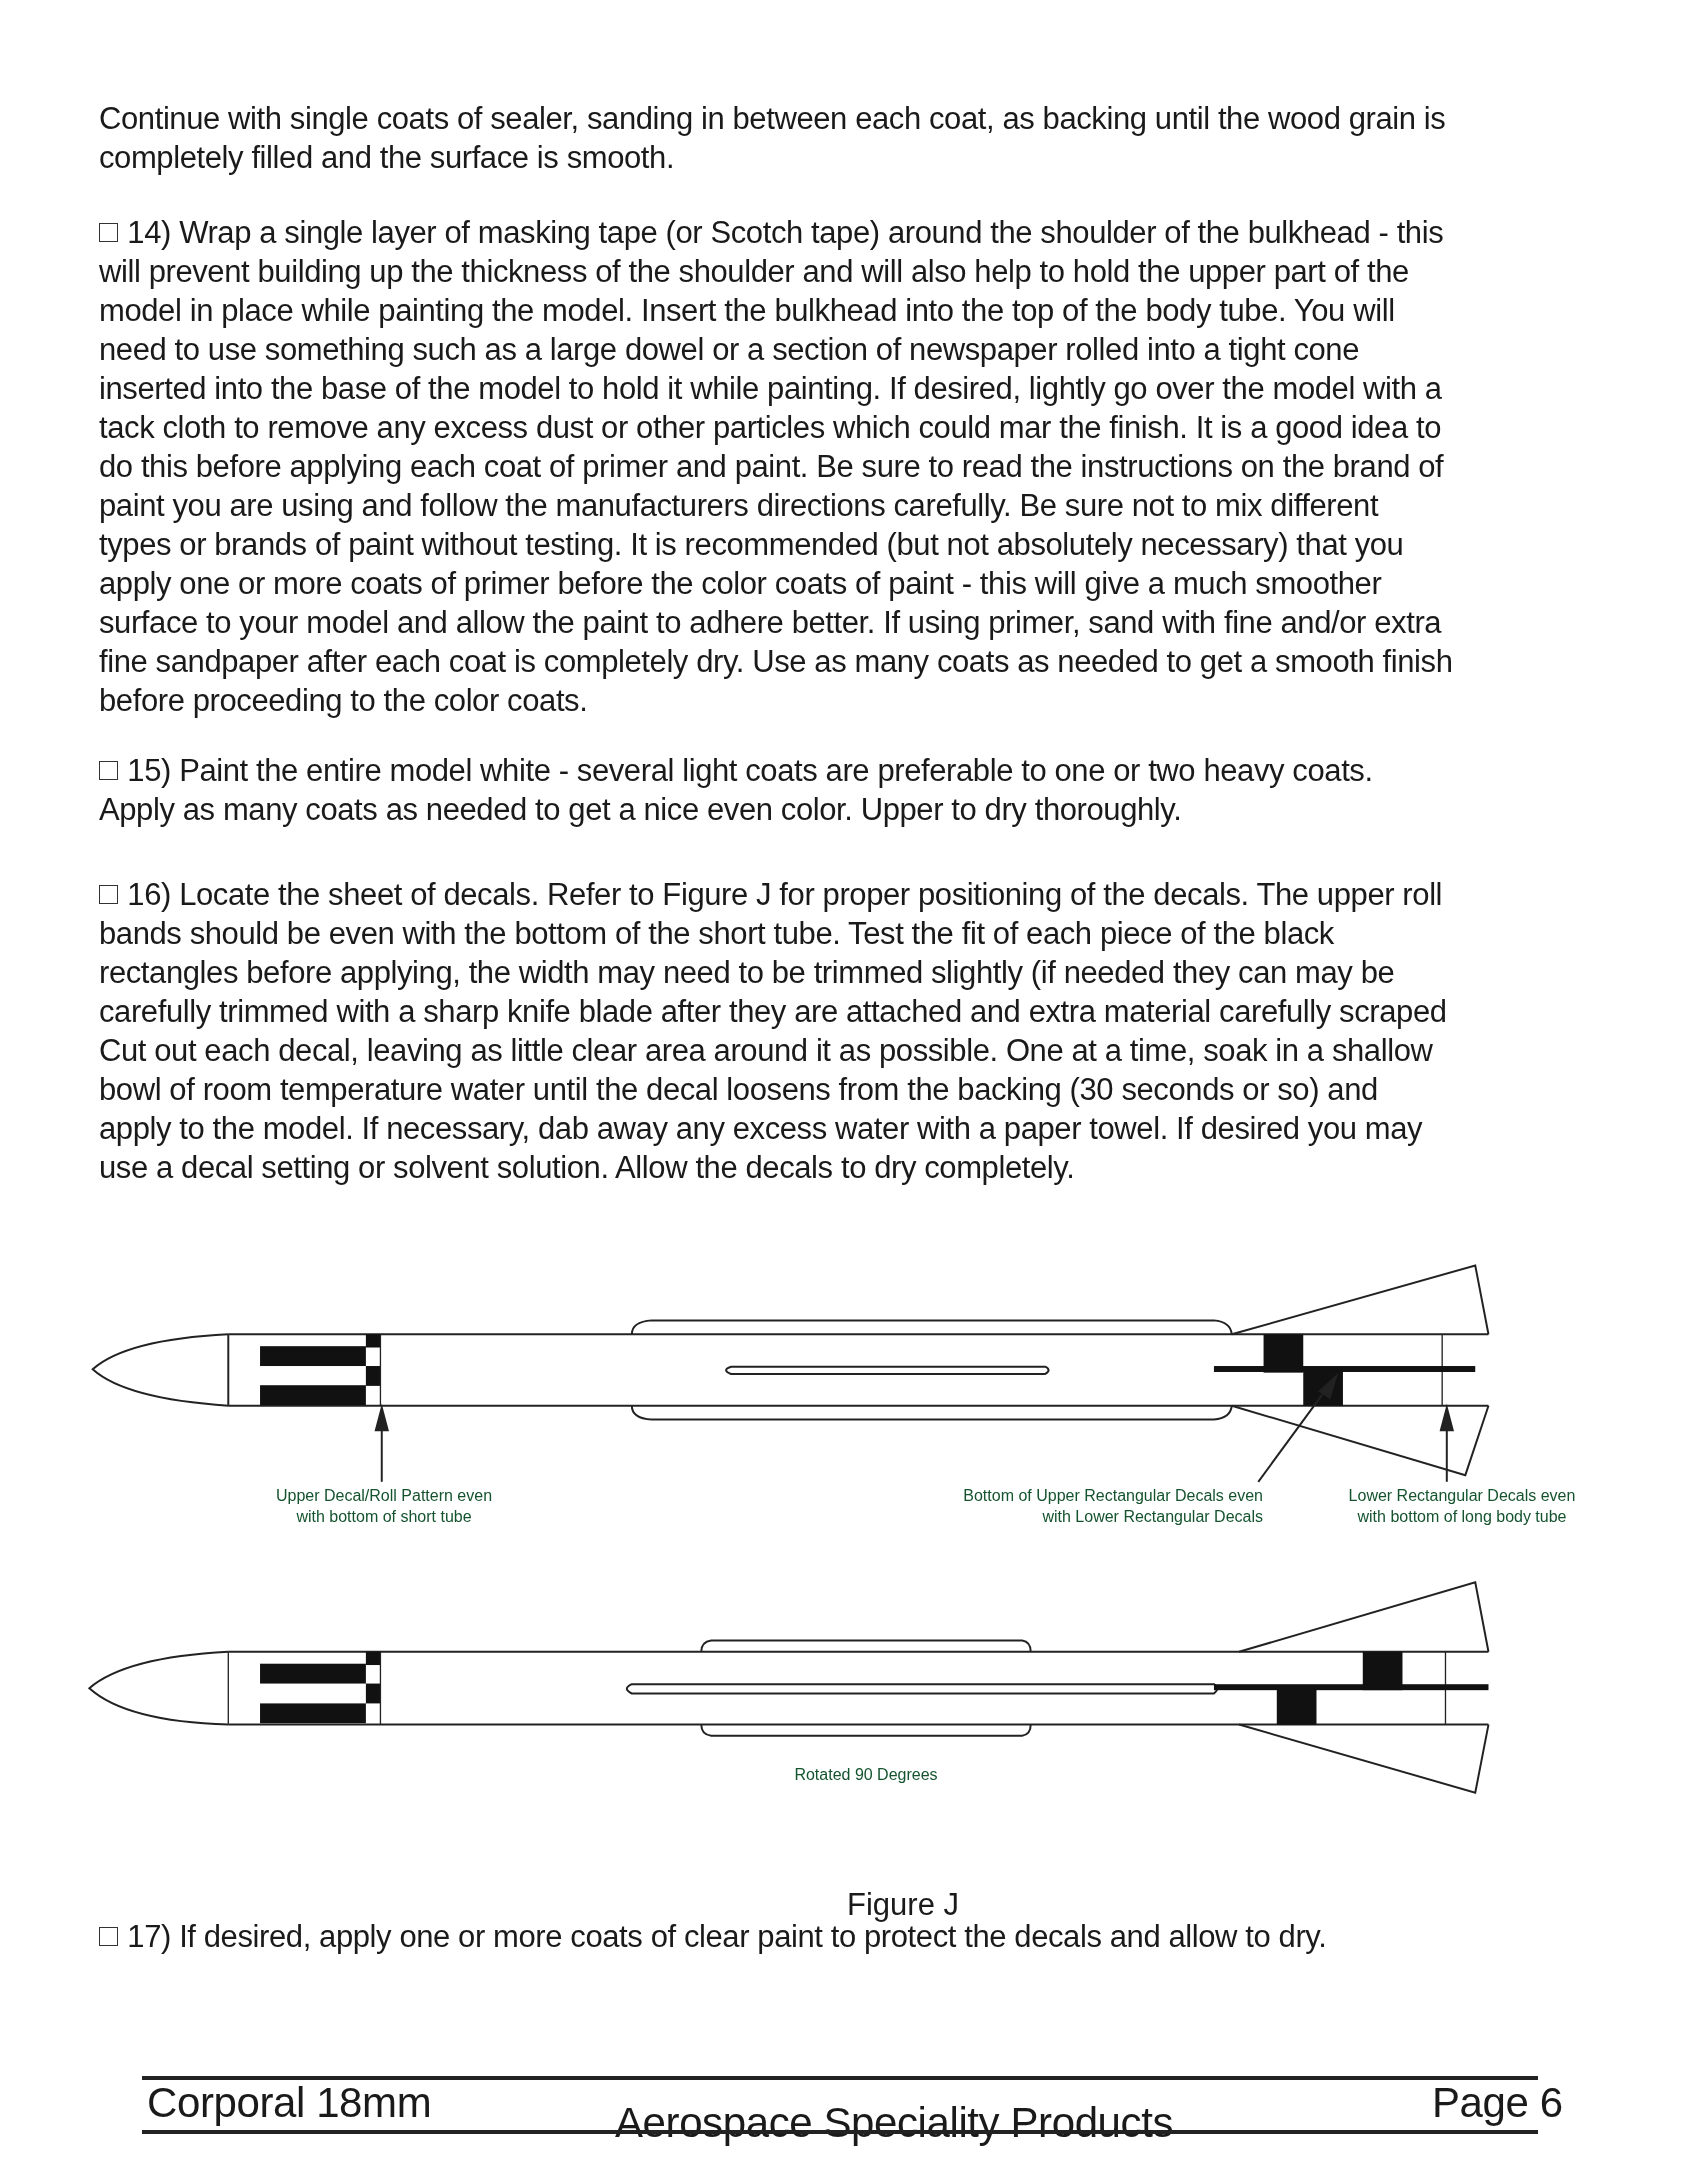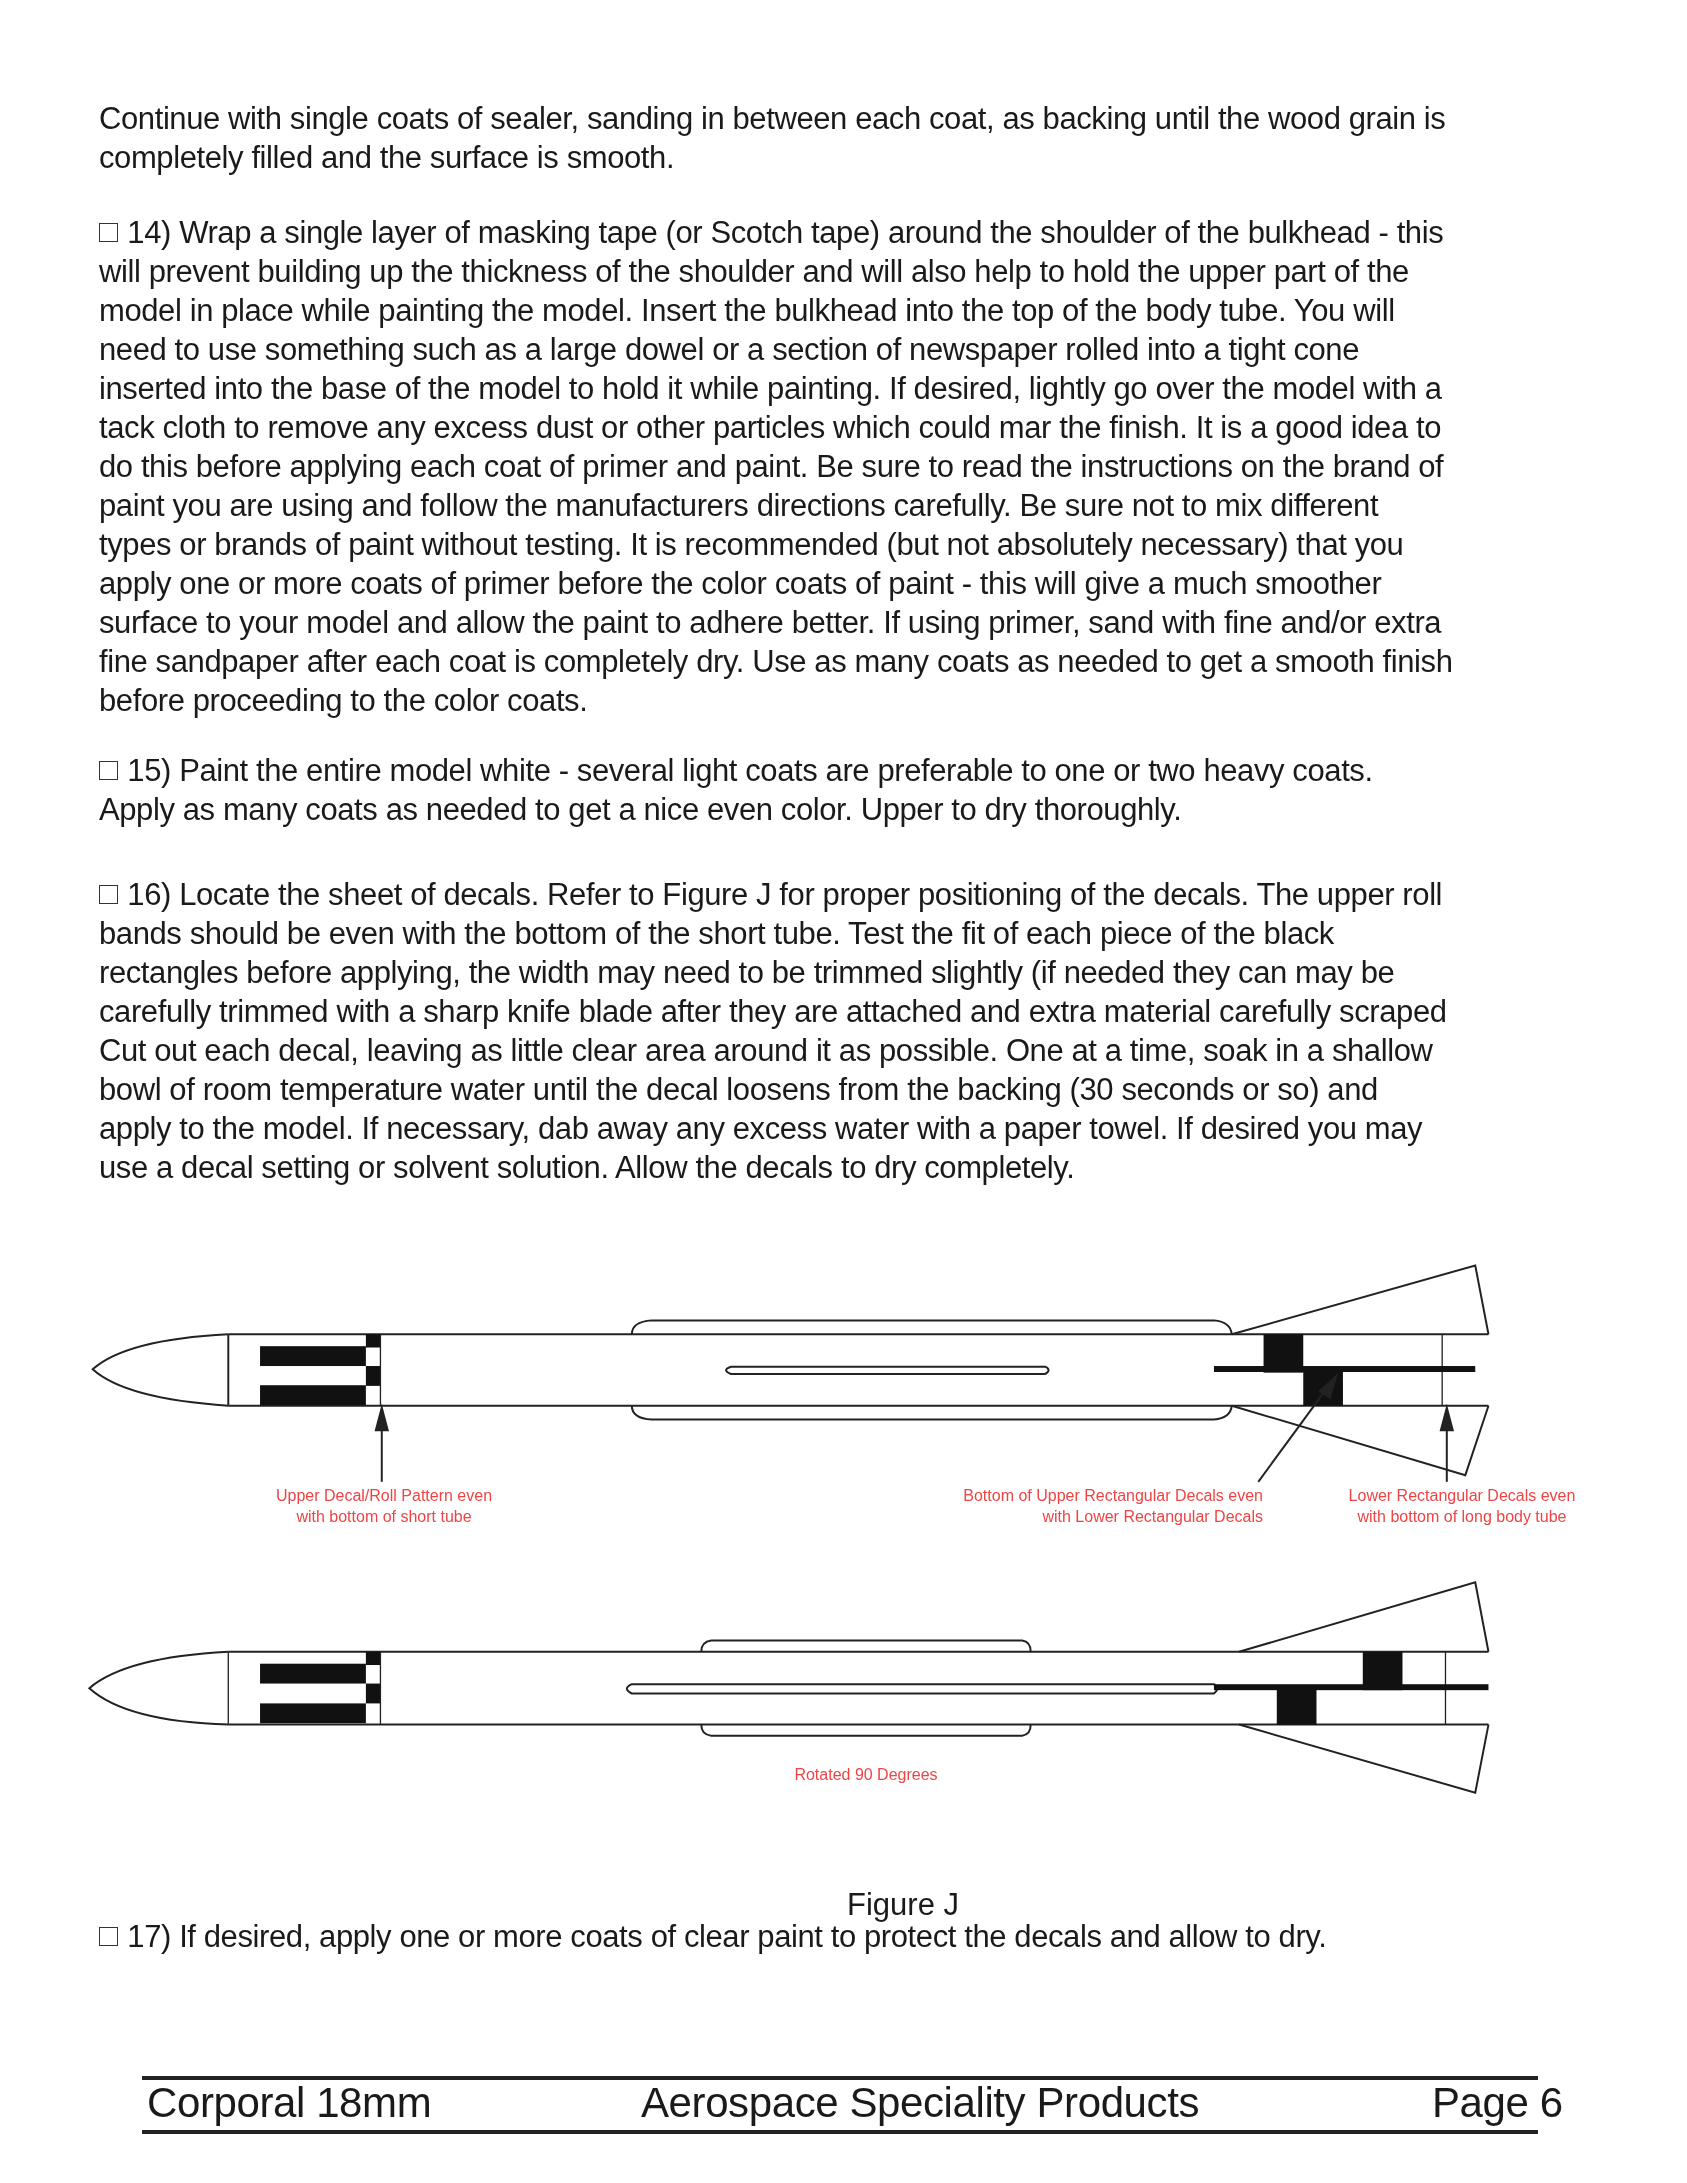--- a/index.html
+++ b/index.html
@@ -4,21 +4,21 @@
 <style>
   html, body { margin:0; padding:0; background:#ffffff; }
   body { width:1687px; height:2183px; position:relative; overflow:hidden;
          font-family:"Liberation Sans", sans-serif; color:#1a1a1a; }
   .para { position:absolute; left:99px; width:1495px; font-size:31px; line-height:39px;
           letter-spacing:-0.4px; margin:0; }
   .para .line { display:block; white-space:nowrap; }
   .cb { display:inline-block; width:17px; height:17px; border:1.3px solid #333; margin-right:9.3px;
         vertical-align:middle; position:relative; top:-2.6px; }
   .figure { position:absolute; left:0; top:0; width:1687px; height:2183px; pointer-events:none; }
-  .cap { position:absolute; font-size:16px; line-height:20.5px; text-align:center; color:#ef4444; }
+  .cap { position:absolute; font-size:16px; line-height:20.5px; text-align:center; color:#14532d; }
   .fig-title { position:absolute; left:761px; top:1839px; width:198px; text-align:right; font-size:31px;margin-top:48px; }
   .footer-rule { position:absolute; left:142px; width:1396px; height:4px; background:#222; }
   .footer-text { position:absolute; top:2079px; font-size:42px; letter-spacing:-0.4px; }
 </style>
 </head>
 <body>
 
 <p class="para" style="top:99px;">
   <span class="line">Continue with single coats of sealer, sanding in between each coat, as backing until the wood grain is</span>
   <span class="line">completely filled and the surface is smooth.</span>
@@ -136,16 +136,16 @@
 </div>
 <div class="cap" style="left:767px; top:1765px; width:198px;">Rotated 90 Degrees</div>
 <div class="fig-title">Figure J</div>
 
 <p class="para" style="top:1917px;">
   <span class="line"><span class="cb"></span><span>17)</span> <span>If desired, apply one or more coats of clear paint to protect the decals and allow to dry.</span></span>
 </p>
 
 <div class="footer-rule" style="top:2076px;"></div>
 <div class="footer-text" style="left:147px;">Corporal 18mm</div>
-<div class="footer-text" style="left:641px;">Aerospace Speciality Products</div>
+<div class="footer-text" style="left:615px;margin-top:20px;">Aerospace Speciality Products</div>
 <div class="footer-text" style="left:1432px;">Page 6</div>
 <div class="footer-rule" style="top:2130px;"></div>
 
 
 </body></html>

